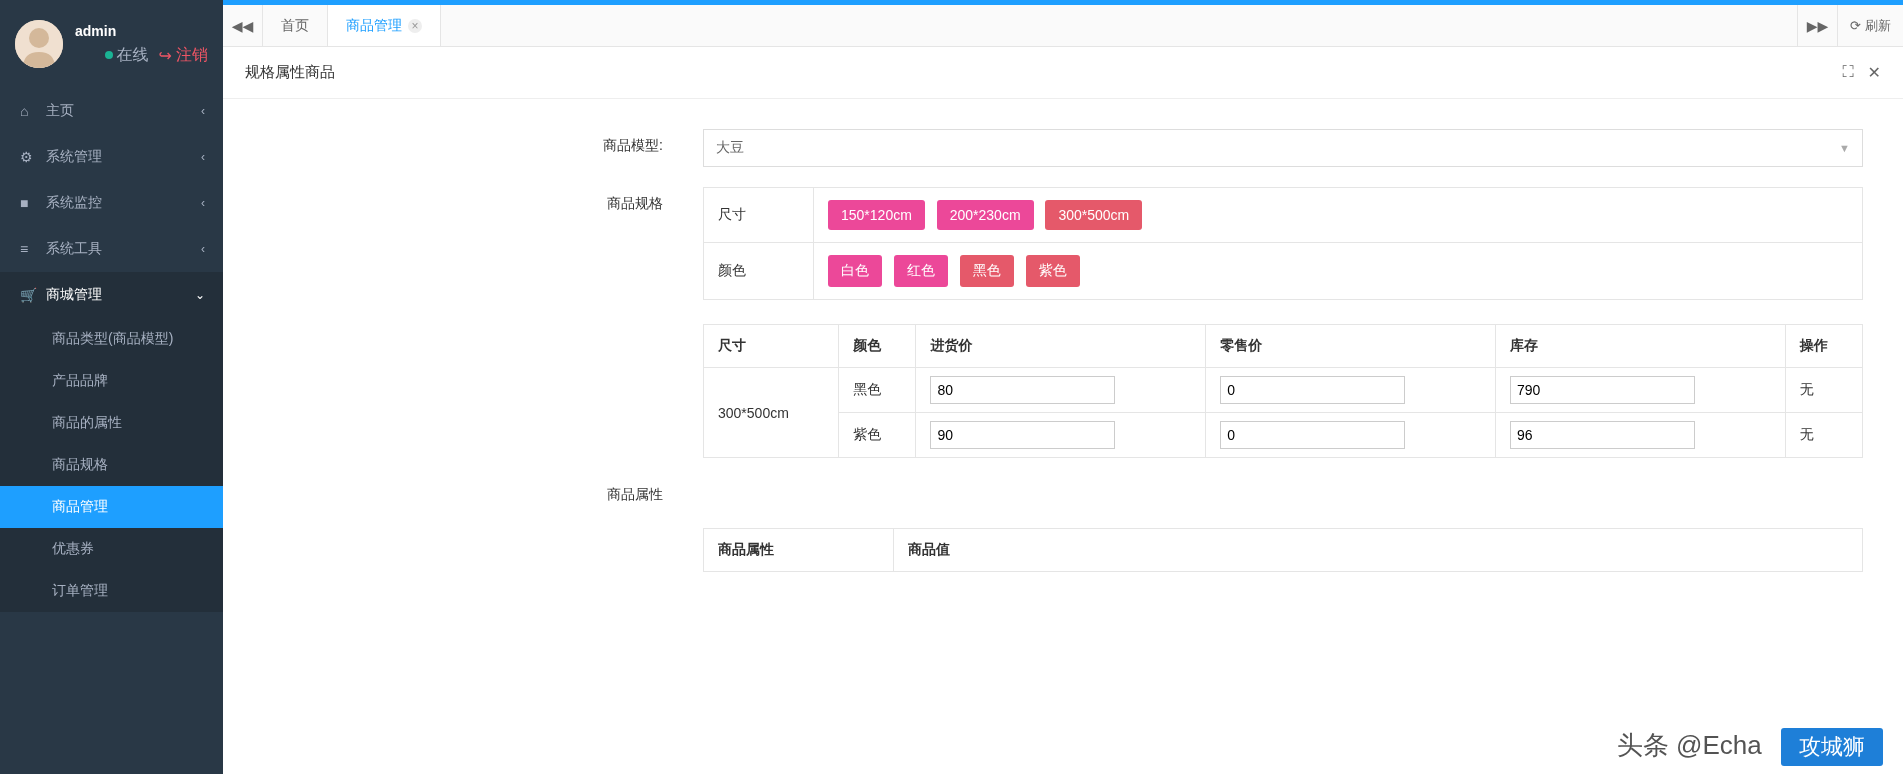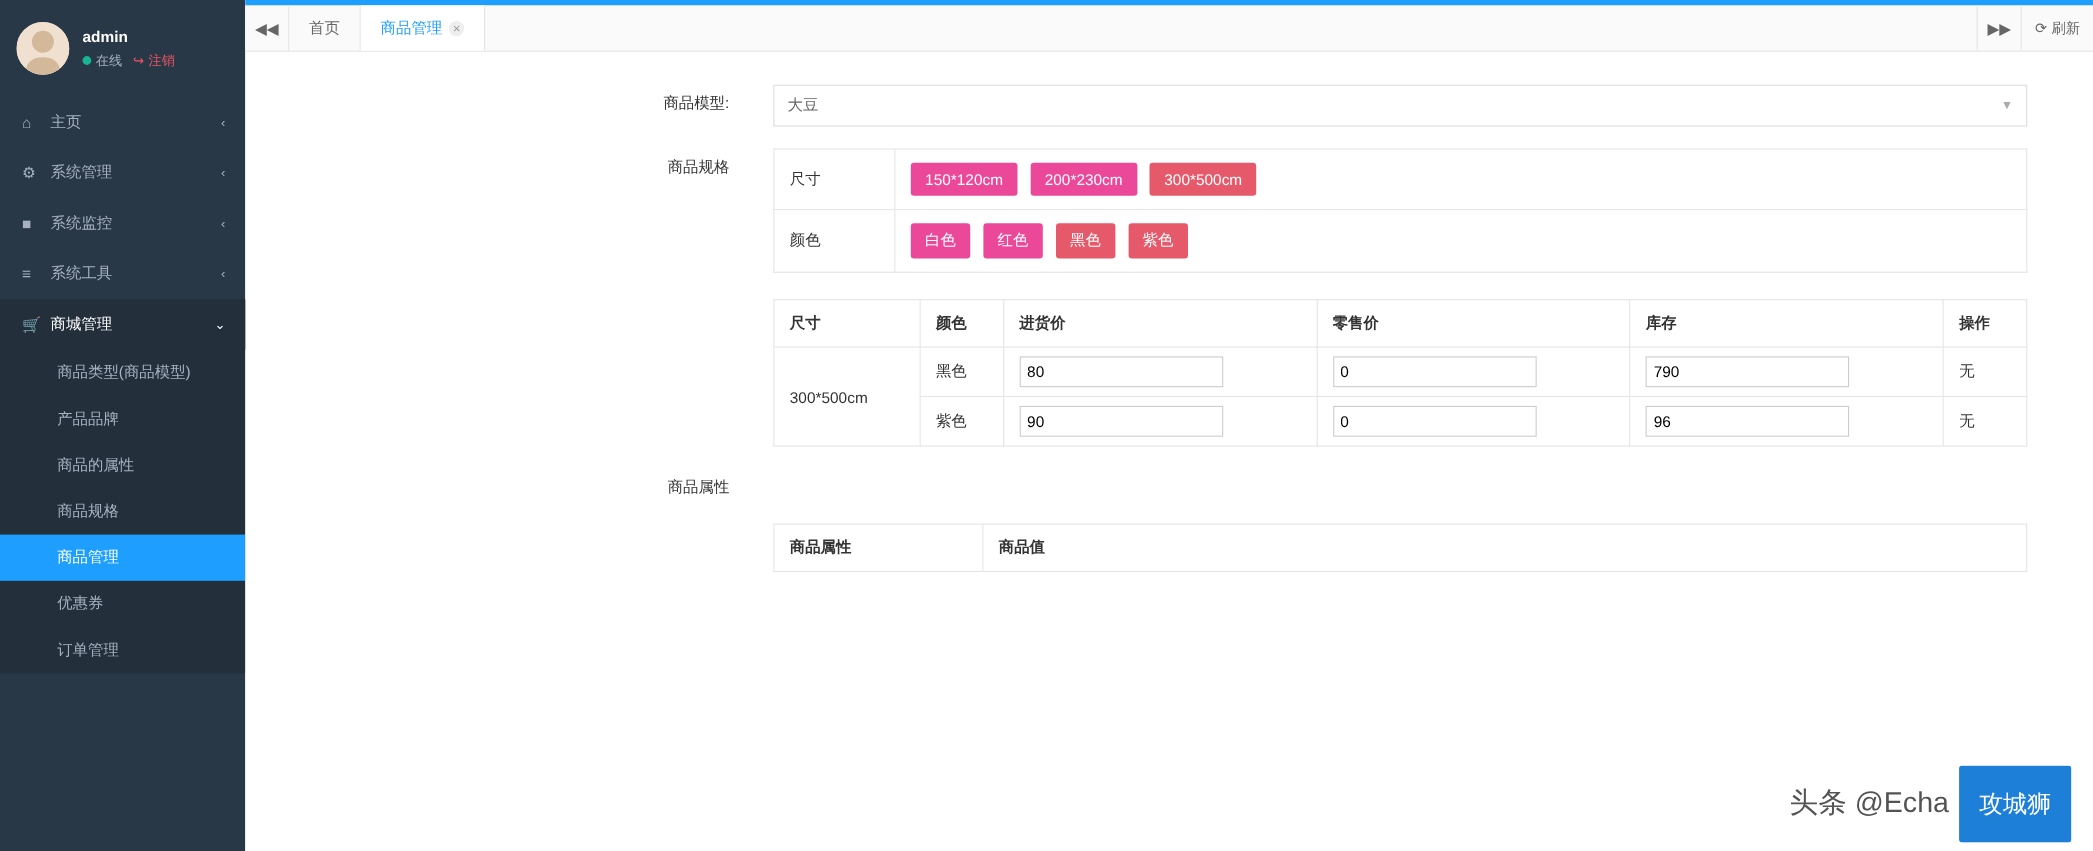--- a/index.html
+++ b/index.html
@@ -4,21 +4,21 @@
 <style>
 * { margin: 0; padding: 0; box-sizing: border-box; }
 body { font-family: "Microsoft YaHei", Arial, sans-serif; font-size: 14px; color: #333; background: #f5f5f5; overflow: hidden; height: 774px; width: 1903px; }
 .app { display: flex; height: 100%; }
 .sidebar { width: 223px; background: #293846; color: #a7b1c2; display: flex; flex-direction: column; flex-shrink: 0; }
 .user-panel { padding: 20px 15px; display: flex; align-items: center; gap: 12px; }
 .avatar { width: 48px; height: 48px; border-radius: 50%; background: #e8d4c0; overflow: hidden; }
 .avatar svg { width: 100%; height: 100%; }
 .user-info { flex: 1; }
 .user-name { color: #fff; font-weight: bold; font-size: 14px; }
-.user-status { margin-top: 6px; font-size: 12px; display: flex; align-items: center; gap: 4px; }
+.user-status { margin-top: 6px; font-size: 16px; display: flex; align-items: center; gap: 4px; justify-content: flex-end; }
 .status-dot { width: 8px; height: 8px; background: #1ab394; border-radius: 50%; display: inline-block; }
 .status-text { color: #a7b1c2; }
 .logout-icon { color: #ed5565; margin-left: 6px; }
 .logout-text { color: #ed5565; }
 .nav { list-style: none; }
 .nav-item { display: flex; align-items: center; padding: 14px 20px; cursor: pointer; position: relative; font-size: 14px; }
 .nav-item.open { background: #232f3a; color: #fff; }
 .nav-icon { width: 16px; margin-right: 10px; display: inline-flex; }
 .nav-chevron { position: absolute; right: 18px; font-size: 12px; }
 .nav-sub { list-style: none; background: #232f3a; }
@@ -33,37 +33,37 @@
 .tab.active { background: #fff; color: #1e9fff; }
 .tab-close { color: #999; font-size: 12px; width: 14px; height: 14px; border-radius: 50%; background: #eee; display: inline-flex; align-items: center; justify-content: center; }
 .refresh-btn { padding: 0 12px; display: flex; align-items: center; gap: 4px; cursor: pointer; color: #666; border-left: 1px solid #e5e5e5; font-size: 13px; }
 .page-header { padding: 16px 22px; display: flex; align-items: center; justify-content: space-between; border-bottom: 1px solid #eee; }
 .page-title { font-size: 15px; color: #333; font-weight: normal; }
 .page-actions { display: flex; gap: 14px; color: #666; }
 .page-actions span { cursor: pointer; font-size: 16px; }
 .content { flex: 1; overflow-y: auto; padding: 30px 0 0 0; }
 .form-row { display: flex; align-items: flex-start; margin-bottom: 20px; }
 .form-label { width: 480px; text-align: right; padding-right: 40px; padding-top: 8px; font-size: 14px; color: #333; }
-.form-value { flex: 1; padding-right: 60px; }
+.form-value { flex: 1; padding-right: 40px; }
 .select { width: 100%; height: 38px; border: 1px solid #ddd; padding: 0 12px; background: #fff; font-size: 14px; color: #666; display: flex; align-items: center; justify-content: space-between; cursor: pointer; }
 .select-caret { color: #aaa; font-size: 11px; }
 .spec-table { width: 100%; border-collapse: collapse; border: 1px solid #e5e5e5; }
 .spec-table td { border: 1px solid #e5e5e5; padding: 12px 14px; vertical-align: middle; }
 .spec-label-cell { width: 110px; font-size: 14px; color: #333; }
 .tag { display: inline-block; padding: 7px 13px; border-radius: 3px; color: #fff; font-size: 14px; margin-right: 8px; cursor: pointer; }
 .tag.blue { background: #ec4899; }
 .tag.red { background: #e5596a; }
 .data-table { width: 100%; border-collapse: collapse; border: 1px solid #e5e5e5; margin-top: 24px; }
 .data-table th { border: 1px solid #e5e5e5; padding: 12px 14px; text-align: left; font-weight: bold; background: #fff; font-size: 14px; }
 .data-table td { border: 1px solid #e5e5e5; padding: 8px 14px; font-size: 14px; color: #333; }
 .data-table input { width: 185px; height: 28px; border: 1px solid #ccc; padding: 0 6px; font-size: 14px; }
 .attr-table { width: 100%; border-collapse: collapse; border: 1px solid #e5e5e5; margin-top: 50px; }
 .attr-table th { border: 1px solid #e5e5e5; padding: 12px 14px; text-align: left; font-weight: bold; font-size: 14px; }
 .watermark { position: fixed; right: 20px; bottom: 8px; font-size: 26px; color: rgba(40,40,40,0.8); font-weight: 500; pointer-events: none; }
-.wm-btn { display: inline-block; background: #1e7fd8; color: #fff; padding: 20px 18px; border-radius: 3px; font-size: 22px; margin-left: 2px; }
+.wm-btn { display: inline-block; background: #1e7fd8; color: #fff; padding: 4px 18px; border-radius: 3px; font-size: 22px; margin-left: 12px; }
 </style>
 </head>
 <body>
 
 <div class="app">
   <aside class="sidebar">
     <div class="user-panel">
       <div class="avatar">
         <svg viewBox="0 0 48 48">
             <rect width="48" height="48" fill="#f0e0d0"></rect>
@@ -130,20 +130,27 @@
         <span>商品管理</span>
         <span class="tab-close">×</span>
       </div>
       <div class="tab-ctrl right">▶▶</div>
       <div class="refresh-btn">
         <span>⟳</span>
         <span>刷新</span>
       </div>
     </div>
 
+    <div class="page-header">
+      <div class="page-title">规格属性商品</div>
+      <div class="page-actions">
+        <span>⛶</span>
+        <span>✕</span>
+      </div>
+    </div>
 
     <div class="content">
       <div class="form-row">
         <div class="form-label">商品模型:</div>
         <div class="form-value">
           <div class="select">
             <span>大豆</span>
             <span class="select-caret">▼</span>
           </div>
         </div>

